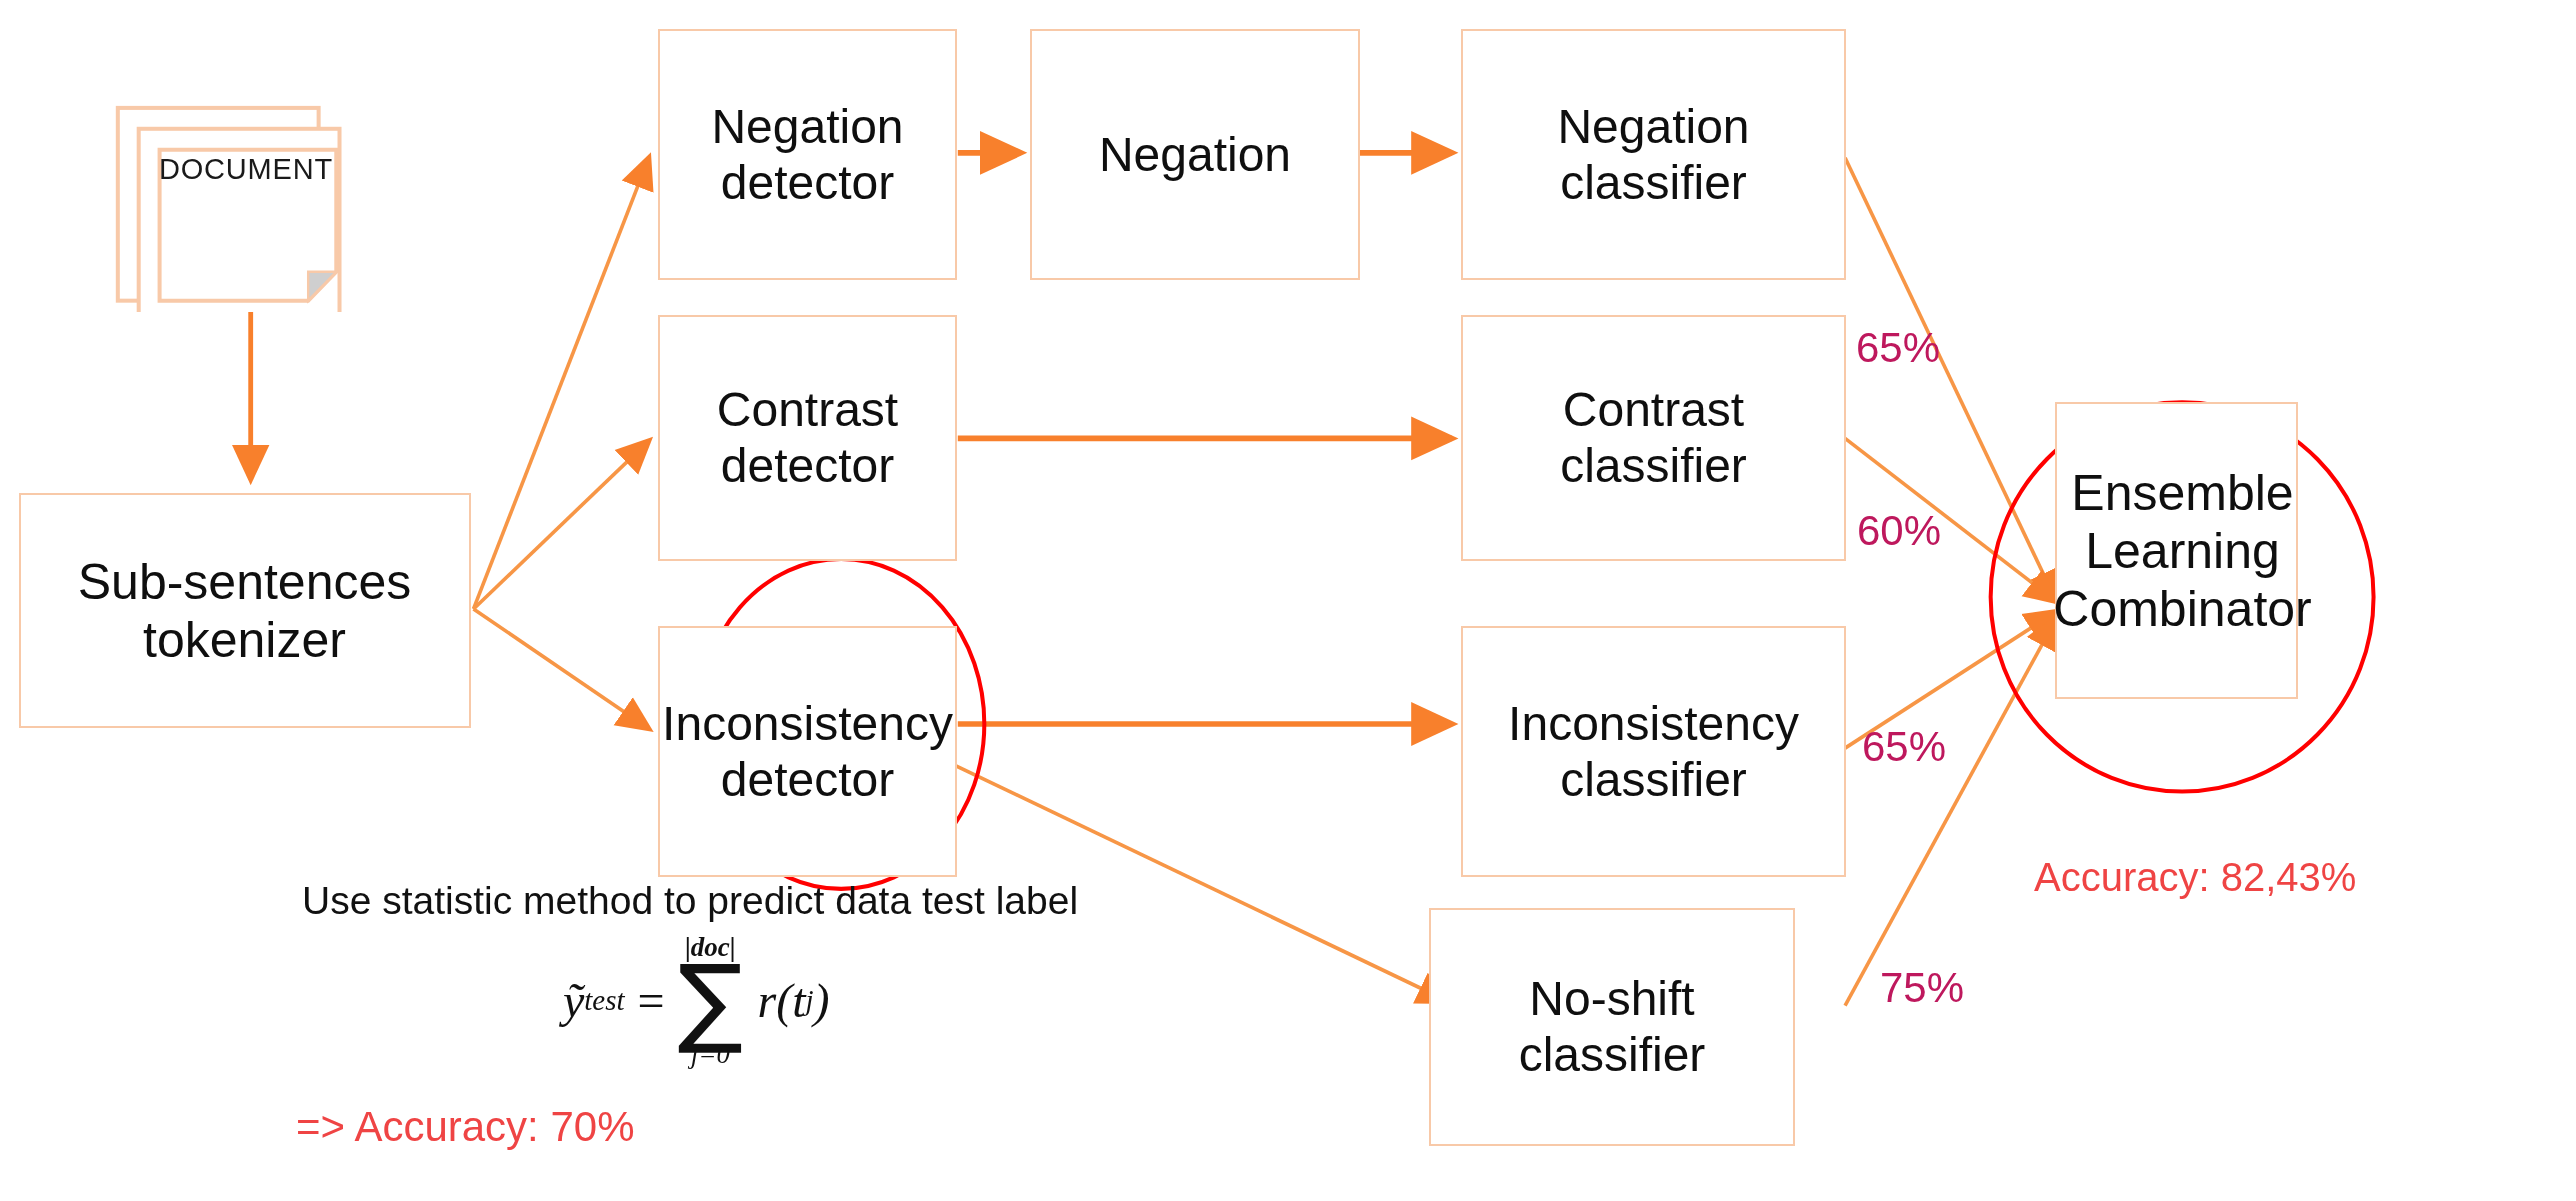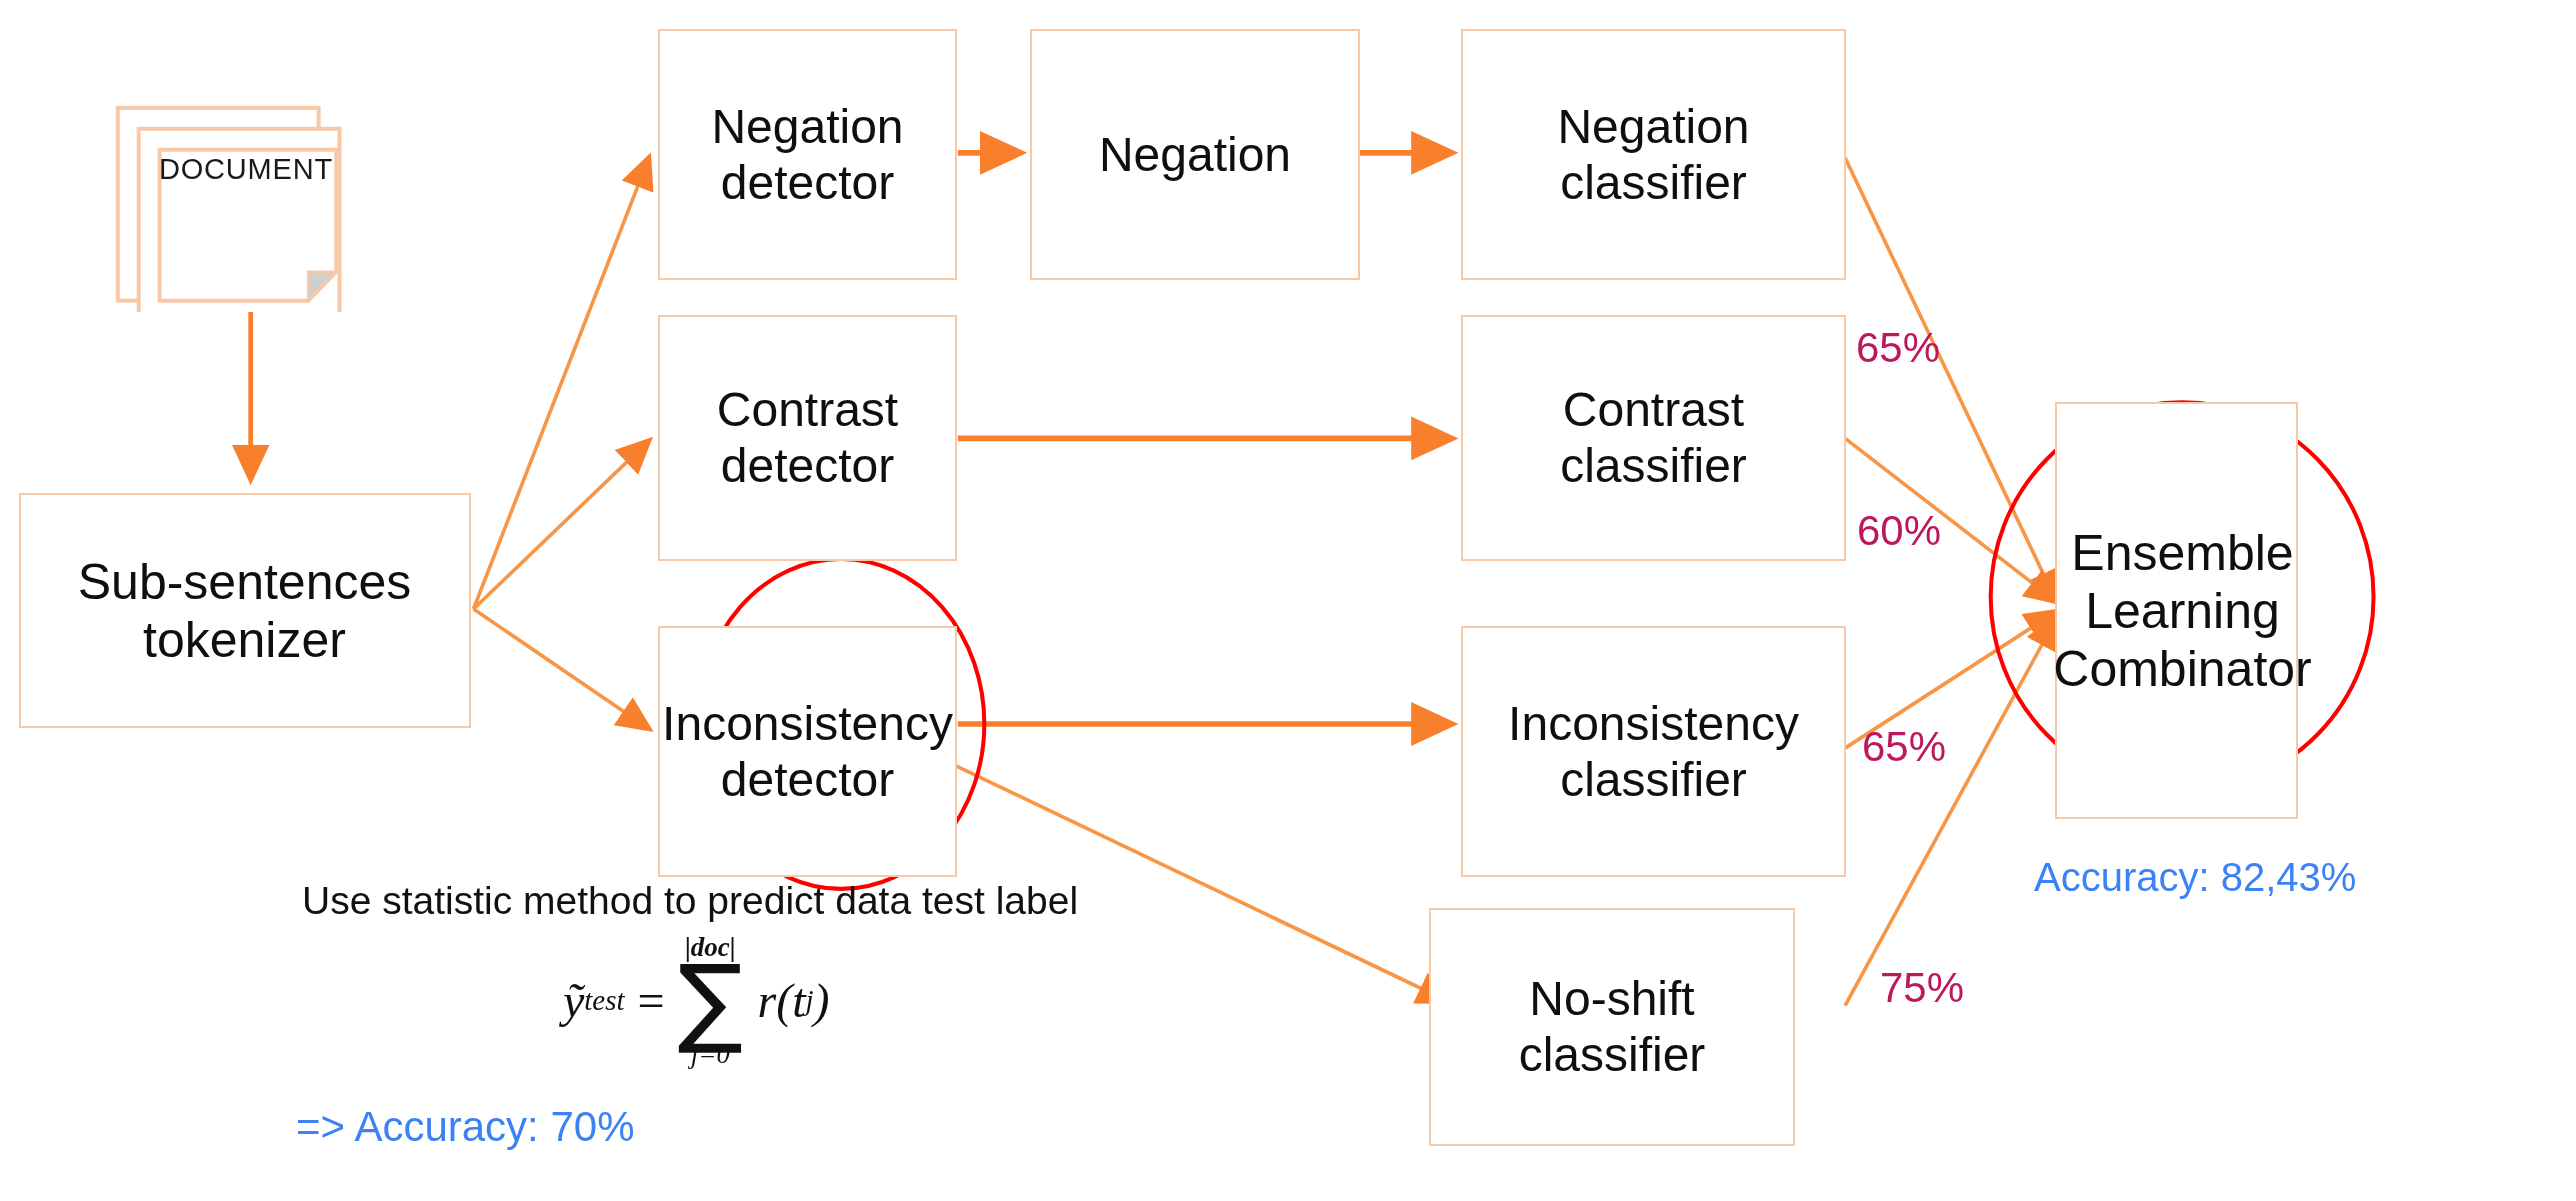--- a/index.html
+++ b/index.html
@@ -6,21 +6,21 @@
   body{font-family:"Liberation Sans",sans-serif;}
   #stage{position:relative;width:2576px;height:1201px;background:#ffffff;overflow:hidden;}
   #wires{position:absolute;left:0;top:0;width:2576px;height:1201px;}
   .node{position:absolute;border:2.4px solid #F8C9A8;background:#ffffff;
         display:flex;align-items:center;justify-content:center;text-align:center;
         color:#0f0f0f;line-height:1.16;box-sizing:border-box;}
   .node span{display:block;padding:0 4.8px;}
   .n-sz-lg{font-size:50px;}
   .n-sz-md{font-size:48px;}
   .pct{position:absolute;color:#be185d;font-size:42px;font-weight:400;white-space:nowrap;}
-  .redtext{position:absolute;color:#3b82f6;white-space:nowrap;}
+  .redtext{position:absolute;color:#ef4444;white-space:nowrap;}
   .blacktext{position:absolute;color:#111111;white-space:nowrap;}
   #doc-label{position:absolute;font-size:29px;letter-spacing:0.8px;color:#1a1a1a;}
   
   #formula{position:absolute;color:#111;font-family:"Liberation Serif",serif;
            font-style:italic;display:flex;align-items:center;}
   .f-lhs{font-size:48px;}
   .f-sub{font-size:29px;vertical-align:sub;}
   .f-eq{font-size:48px;font-style:normal;margin:0 13px;}
   .sigma-wrap{display:inline-flex;flex-direction:column;align-items:center;
               font-style:normal;line-height:1;}
@@ -127,21 +127,21 @@
     </span>
   </div>
 
   <div class="node n-sz-md" style="left:1429px;top:908px;width:366px;height:238px;">
     <span>
       <span>No-shift</span>
       <span>classifier</span>
     </span>
   </div>
 
-  <div class="node n-sz-lg" style="left:2055px;top:402px;width:243px;height:417px;padding-left:12px;">
+  <div class="node n-sz-lg" style="left:2055px;top:402px;width:243px;height:297px;padding-left:12px;">
     <span>
       <span>Ensemble</span>
       <span>Learning</span>
       <span>Combinator</span>
     </span>
   </div>
 
   <div class="pct" style="left:1856px;top:324px;">65%</div>
   <div class="pct" style="left:1857px;top:507px;">60%</div>
   <div class="pct" style="left:1862px;top:723px;">65%</div>

